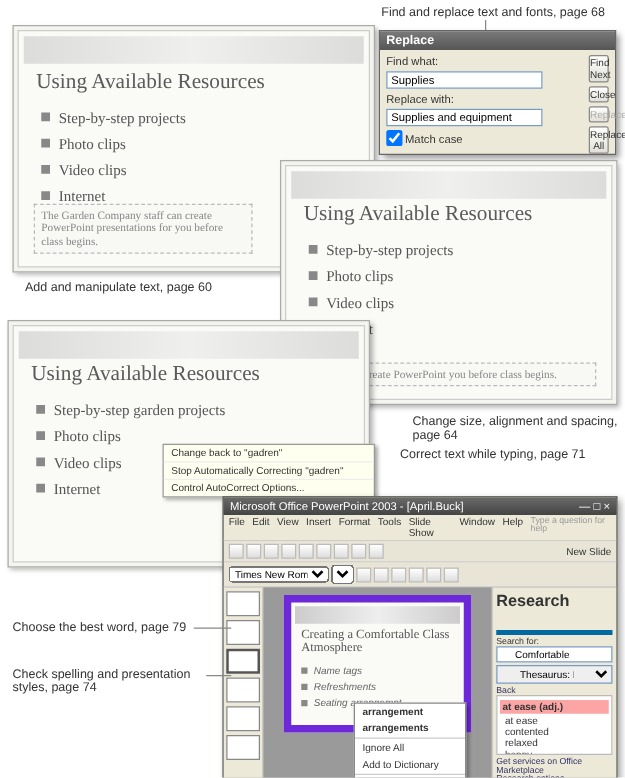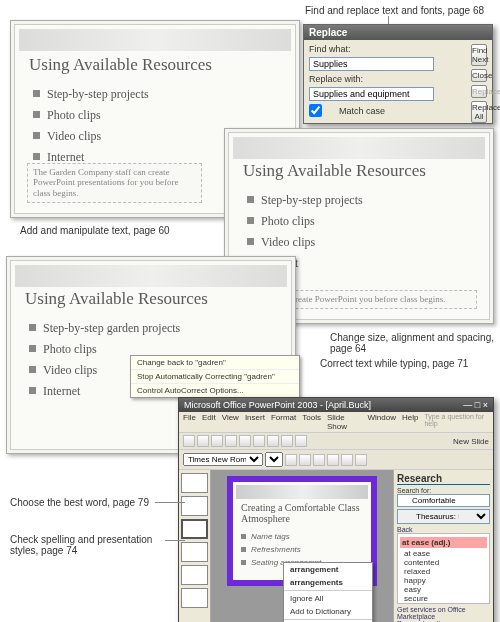--- a/index.html
+++ b/index.html
@@ -100,21 +100,21 @@
   .replace-dlg label { width: 58px; }
   .replace-dlg input[type=text], .replace-dlg select {
     flex: 1;
     border: 1px solid #7a9ac0;
     background: #fff;
     font-size: 9px;
     padding: 1px 3px;
     height: 14px;
   }
   .replace-dlg .checks { margin-top: 2px; }
-  .replace-dlg .checks div { display: flex; align-items: center; gap: 17px; margin-bottom: 2px; }
+  .replace-dlg .checks div { display: flex; align-items: center; gap: 2px; margin-bottom: 2px; }
   .replace-dlg .btncol {
     position: absolute;
     right: 5px; top: 4px;
     width: 56px;
     display: flex; flex-direction: column; gap: 3px;
   }
   .replace-dlg .btn {
     border: 1px solid #888;
     background: linear-gradient(#fff,#e0e0d8);
     font-size: 8px;
@@ -252,23 +252,23 @@
 
   .taskpane {
     width: 100px;
     background: #ece9d8;
     border-left: 1px solid #aaa;
     padding: 3px;
     display: flex; flex-direction: column;
   }
   .taskpane .tp-title {
     font-weight: bold;
-    font-size: 10px;
-    border-bottom: 1px solid #0369a1;
-    padding-bottom: 0;
+    font-size: 13px;
+    border-bottom: 4px solid #0369a1;
+    padding-bottom: 16px;
     margin-bottom: 2px;
   }
   .taskpane input, .taskpane select {
     width: 100%;
     font-size: 8px;
     border: 1px solid #7a9ac0;
     margin-bottom: 2px;
     padding: 1px 14px;
   }
   .taskpane .res-list {

